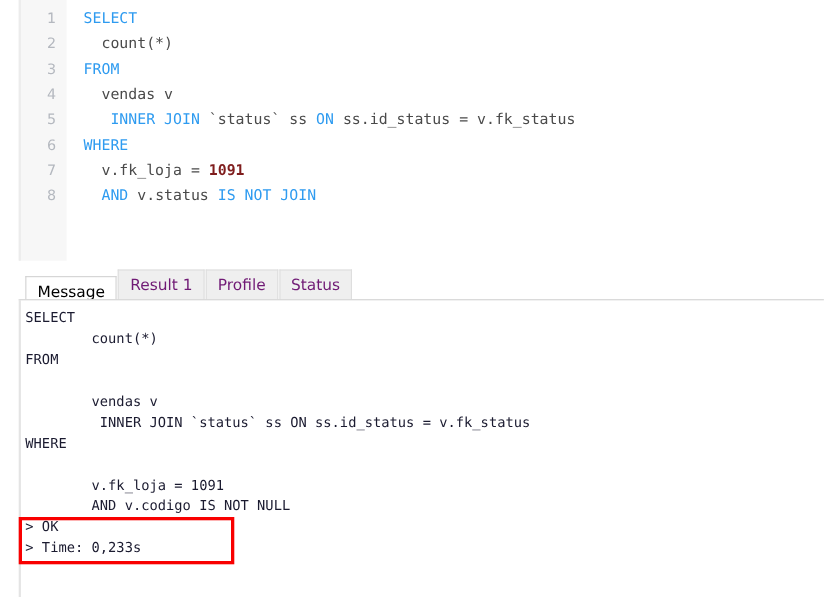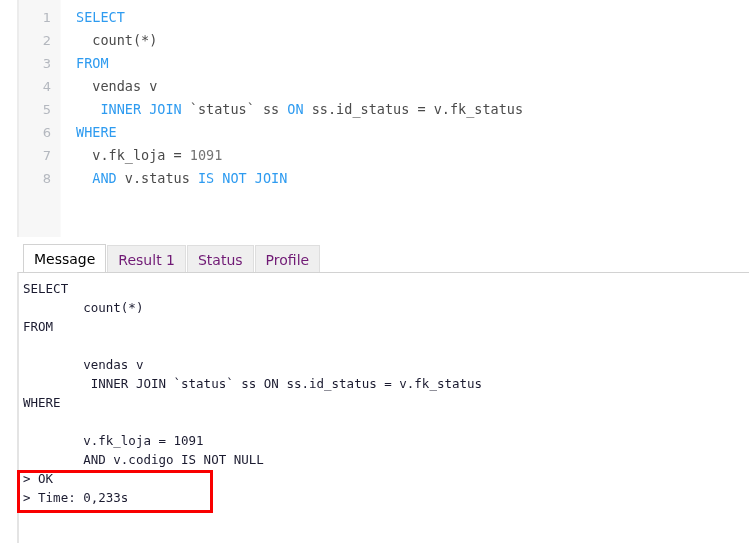--- a/index.html
+++ b/index.html
@@ -68,21 +68,21 @@
     font-family: "DejaVu Sans", sans-serif;
     font-size: 13px;
     flex: none;
   }
   .code-text {
     padding-left: 16px;
     white-space: pre;
     color: #4a4a4a;
   }
   .kw   { color: #2e9bf0; }
-  .num  { color: #737373; }
+  .num  { color: #7f1d1d; font-weight: bold; }
   .ident{ color: #4a4a4a; }
 
   
   #tabbar {
     position: absolute;
     left: 17px;
     top: 244px;
     width: 732px;
     height: 29px;
     background: #ffffff;
@@ -106,21 +106,21 @@
     border: 1px solid #dedede;
     border-bottom: none;
     margin-right: 1px;
     box-sizing: border-box;
     white-space: nowrap;
   }
   .tab.active {
     background: #ffffff;
     border-color: #d2d2d2;
     color: #000000;
-    height: 29px;
+    height: 22px;
     line-height: 29px;
   }
 
   
   #message-panel {
     position: absolute;
     left: 17px;
     top: 272px;
     width: 732px;
     height: 271px;
@@ -194,22 +194,22 @@
         <span class="line-no">8</span>
         <span class="code-text"><span class="ident">  </span><span class="kw">AND</span><span class="ident"> v.status </span><span class="kw">IS NOT JOIN</span></span>
       </div>
     </div>
 </div>
 
 <div id="tabbar">
   <div id="tabstrip">
       <div class="tab active">Message</div>
       <div class="tab">Result 1</div>
+      <div class="tab">Profile</div>
       <div class="tab">Status</div>
-      <div class="tab">Profile</div>
     </div>
 </div>
 
 <div id="message-panel">
   <div id="message-body"><div class="msg-line">SELECT</div><div class="msg-line">        count(*)</div><div class="msg-line">FROM</div><div class="msg-line"></div><div class="msg-line">        vendas v</div><div class="msg-line">         INNER JOIN `status` ss ON ss.id_status = v.fk_status</div><div class="msg-line">WHERE</div><div class="msg-line"></div><div class="msg-line">        v.fk_loja = 1091</div><div class="msg-line">        AND v.codigo IS NOT NULL</div><div class="msg-line">&gt; OK</div><div class="msg-line">&gt; Time: 0,233s</div></div>
 </div>
 
 <div id="annotation-box" style="border-color: rgb(249, 0, 0);"></div>
 
 </body></html>

